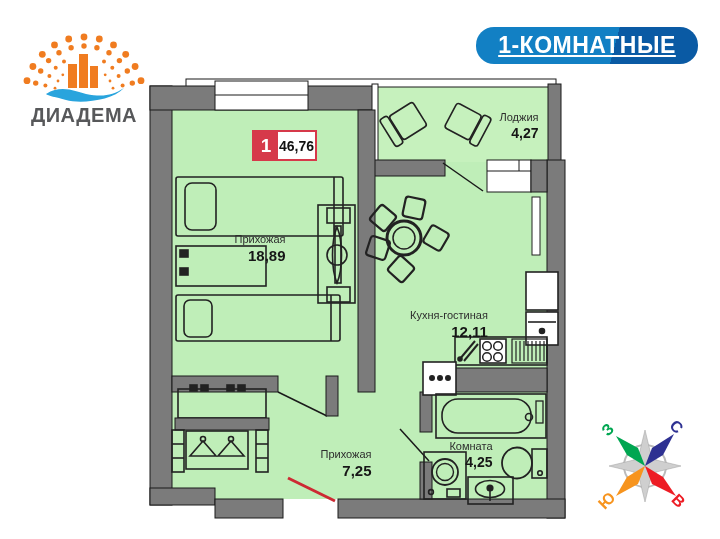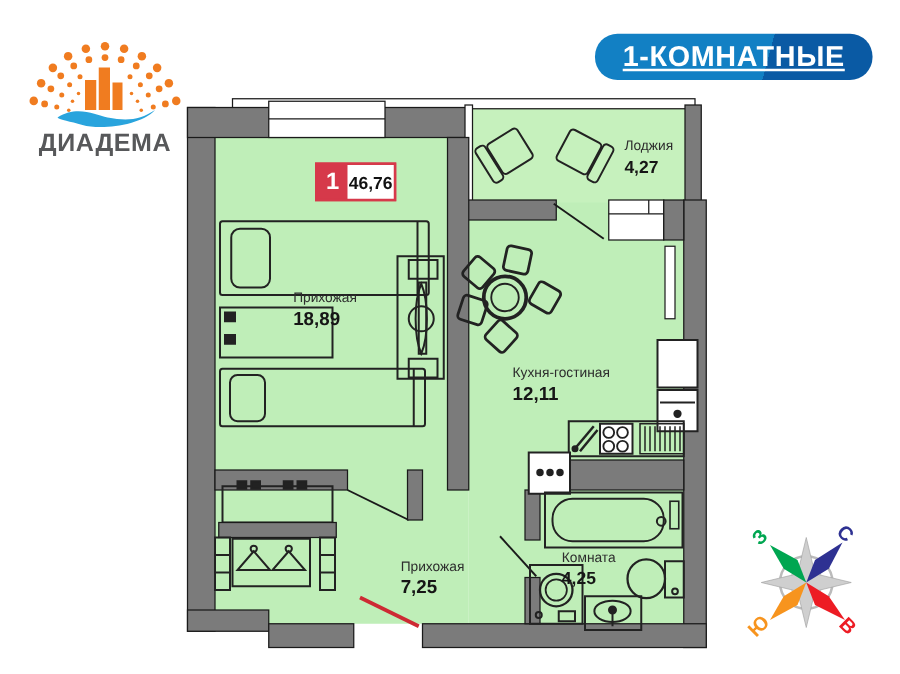--- a/index.html
+++ b/index.html
@@ -14,21 +14,21 @@
              background:linear-gradient(105deg,#1280c4 62%,#0a5aa4 62%);
              display:flex;align-items:center;justify-content:center;
              color:#fff;font-weight:bold;font-size:23px;letter-spacing:.5px;text-decoration:underline;}
   
   #plan-svg{position:absolute;left:0;top:0;}
   
   #wm{position:absolute;left:150px;top:168px;width:560px;text-align:center;
       font-size:170px;font-weight:bold;line-height:1;color:rgba(255,255,255,.40);
       pointer-events:none;user-select:none;}
   
-  .room-label{position:absolute;transform:translate(-50%,-50%);text-align:left;
+  .room-label{position:absolute;transform:translate(-50%,-50%);text-align:right;
               color:#2d2d2d;font-size:11px;line-height:1.25;white-space:nowrap;}
   .room-label .area{display:block;font-weight:bold;font-size:15px;color:#161616;}
   .room-label.small .area{font-size:14px;}
   
   #area-badge{position:absolute;left:252px;top:130px;height:31px;display:flex;
               background:#d6394a;border:2px solid #d6394a;box-sizing:border-box;}
   #area-badge .num{width:24px;display:flex;align-items:center;justify-content:center;
                    color:#fff;font-weight:bold;font-size:19px;}
   #area-badge .val{background:#fff;display:flex;align-items:center;padding:0 1px;
                    color:#111;font-weight:bold;font-size:14px;}
@@ -287,21 +287,21 @@
 
   <div id="area-badge">
     <div class="num">1</div>
     <div class="val">46,76</div>
   </div>
 
   <div class="room-label" style="left:260px;top:249px">
     <span>Прихожая</span>
     <span class="area">18,89</span>
   </div>
-  <div class="room-label" style="left:449px;top:309px">
+  <div class="room-label" style="left:449px;top:325px">
     <span>Кухня-гостиная</span>
     <span class="area">12,11</span>
   </div>
   <div class="room-label small" style="left:519px;top:127px">
     <span>Лоджия</span>
     <span class="area">4,27</span>
   </div>
   <div class="room-label" style="left:346px;top:464px">
     <span>Прихожая</span>
     <span class="area">7,25</span>

